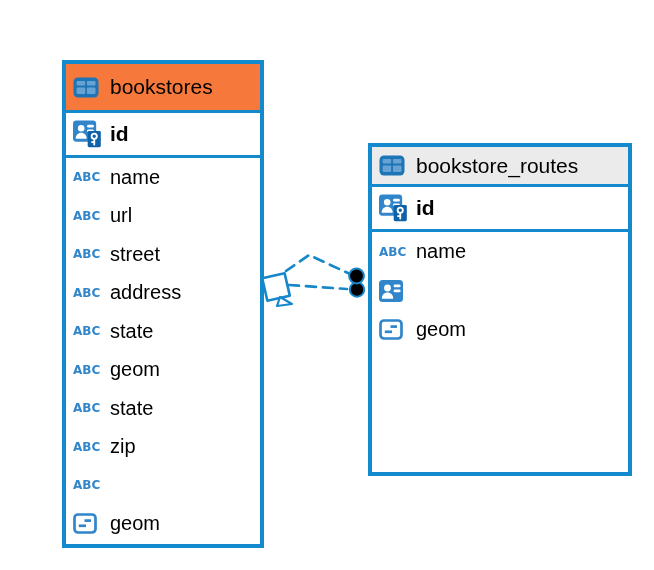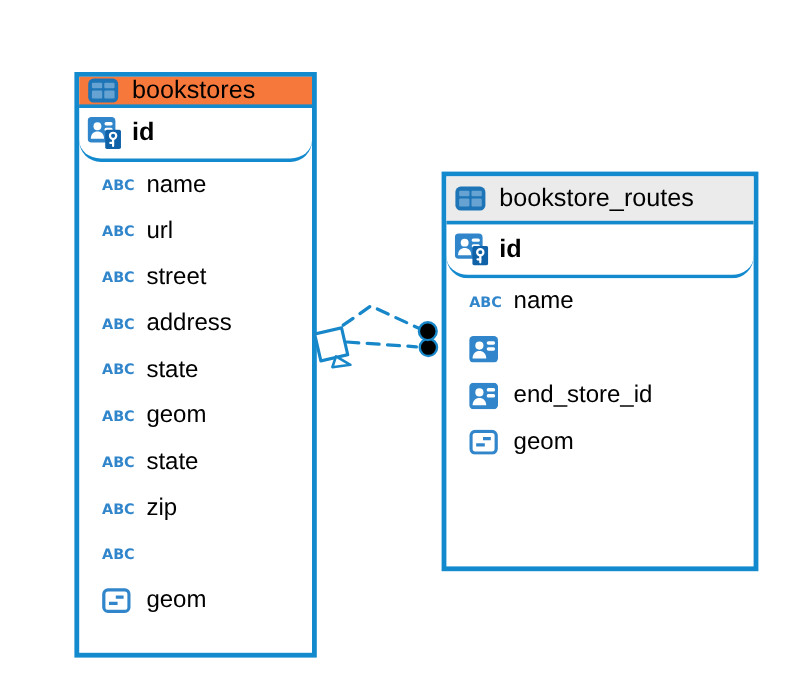--- a/index.html
+++ b/index.html
@@ -26,31 +26,31 @@
     display:flex;flex-direction:column;
   }
   #table-bookstores{left:62px;top:60px;width:202px;height:488px;}
   #table-routes{left:368px;top:143px;width:264px;height:333px;}
 
   .thead{
     display:flex;align-items:center;gap:9px;padding:0 7px;
     border-bottom:3px solid var(--border-blue);
     font-size:21px;flex:none;
   }
-  #table-bookstores .thead{height:26px;}
+  #table-bookstores .thead{height:49px;}
   #table-routes .thead{height:40px;}
 
   .pkrow{
     display:flex;align-items:center;gap:9px;padding:0 7px;
     height:45px;flex:none;
     border-bottom:3px solid var(--border-blue);
-    font-weight:bold;font-size:21px;border-radius:18px;
+    font-weight:bold;font-size:21px;
   }
   .col{
-    display:flex;align-items:center;gap:9px;padding:0 19px;
+    display:flex;align-items:center;gap:9px;padding:0 7px;
     font-size:20px;flex:none;
   }
   #table-bookstores .col{height:38.5px;}
   #table-routes .col{height:39px;}
 
   .icon{width:28px;flex:none;display:flex;align-items:center;justify-content:flex-start;}
   .abc{
     font-family:"DejaVu Sans",sans-serif;
     font-weight:800;font-size:12px;line-height:1;
     color:var(--icon-blue);letter-spacing:0;
@@ -205,32 +205,20 @@
     <div class="col">
       <span class="icon">
         <svg width="24" height="22" viewBox="0 0 24 22">
           <rect x="0" y="0" width="24" height="22" rx="3.5" style="fill:var(--icon-blue,#3186CB)"></rect>
           <circle cx="8.5" cy="8" r="3.4" fill="#fff"></circle>
           <path d="M2.8 18.8 C2.8 14.8 5.4 12.6 8.5 12.6 C11.6 12.6 14.2 14.8 14.2 18.8 Z" fill="#fff"></path>
           <rect x="14.6" y="4.4" width="7" height="2.9" rx="1.4" fill="#fff"></rect>
           <rect x="14.6" y="9.4" width="7" height="2.9" rx="1.4" fill="#fff"></rect>
         </svg>
       </span>
-    </div>
-    <div class="col">
-      <span class="icon">
-        <svg width="24" height="22" viewBox="0 0 24 22">
-          <rect x="0" y="0" width="24" height="22" rx="3.5" style="fill:var(--icon-blue,#3186CB)"></rect>
-          <circle cx="8.5" cy="8" r="3.4" fill="#fff"></circle>
-          <path d="M2.8 18.8 C2.8 14.8 5.4 12.6 8.5 12.6 C11.6 12.6 14.2 14.8 14.2 18.8 Z" fill="#fff"></path>
-          <rect x="14.6" y="4.4" width="7" height="2.9" rx="1.4" fill="#fff"></rect>
-          <rect x="14.6" y="9.4" width="7" height="2.9" rx="1.4" fill="#fff"></rect>
-        </svg>
-      </span>
-      <span class="label">end_store_id</span>
     </div>
     <div class="col">
       <span class="icon">
         <svg width="24" height="21" viewBox="0 0 24 21">
           <rect x="1.5" y="1.5" width="21" height="18" rx="3.5" fill="none" style="stroke:var(--icon-blue,#3186CB)" stroke-width="2.7"></rect>
           <line x1="11.5" y1="7.6" x2="18" y2="7.6" style="stroke:var(--icon-blue,#3186CB)" stroke-width="2.7"></line>
           <line x1="5.8" y1="12.8" x2="13" y2="12.8" style="stroke:var(--icon-blue,#3186CB)" stroke-width="2.7"></line>
         </svg>
       </span>
       <span class="label">geom</span>

